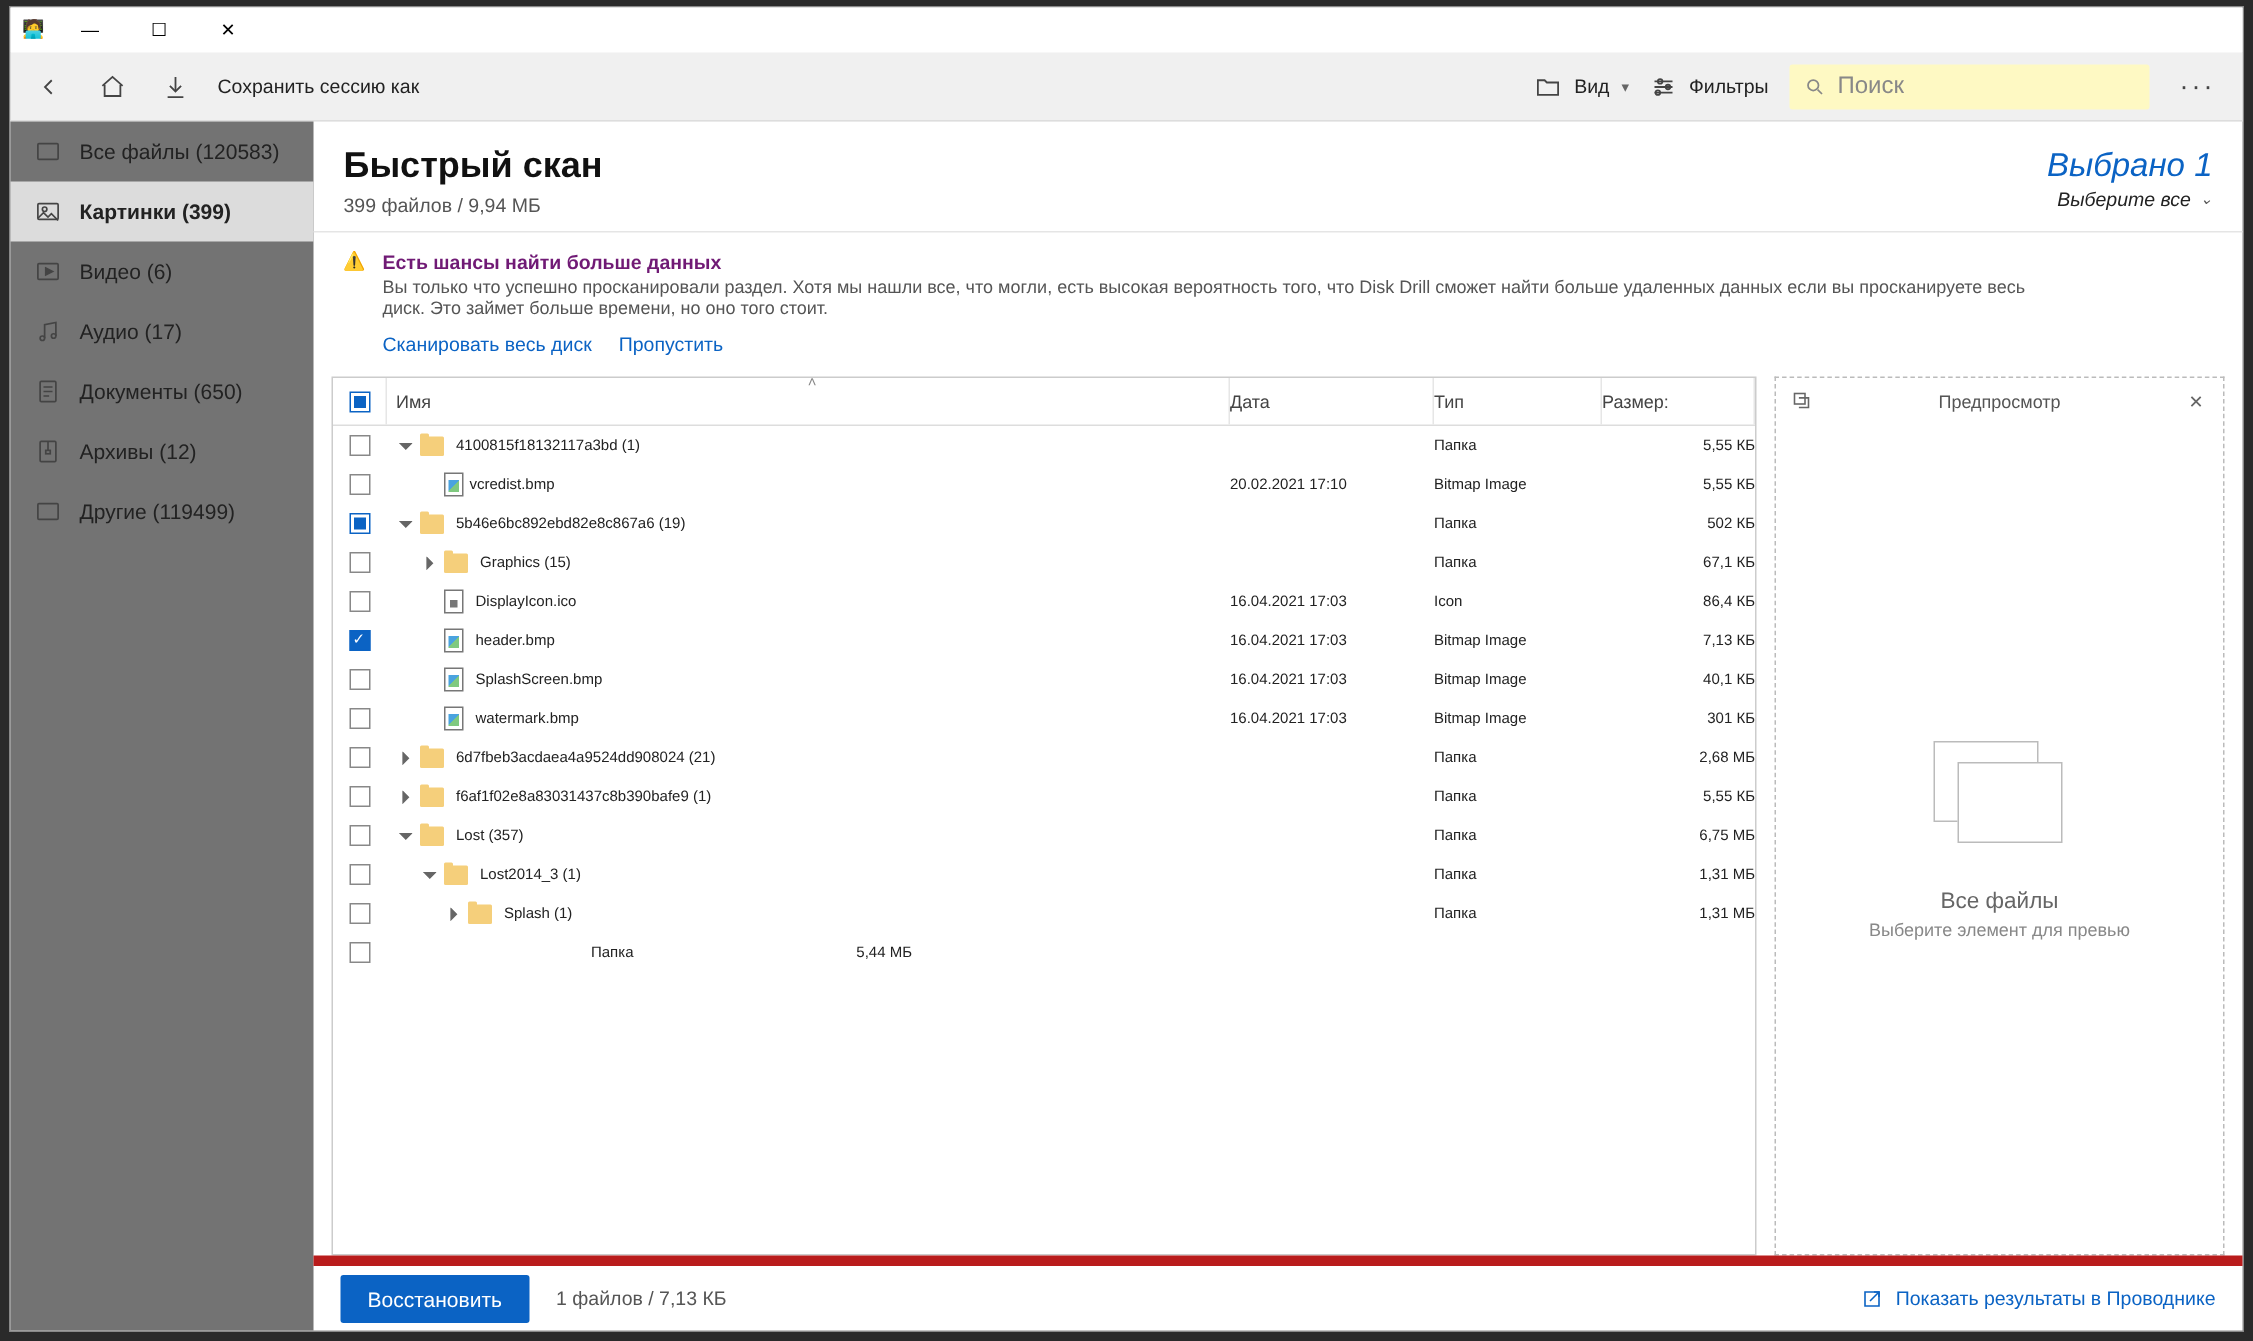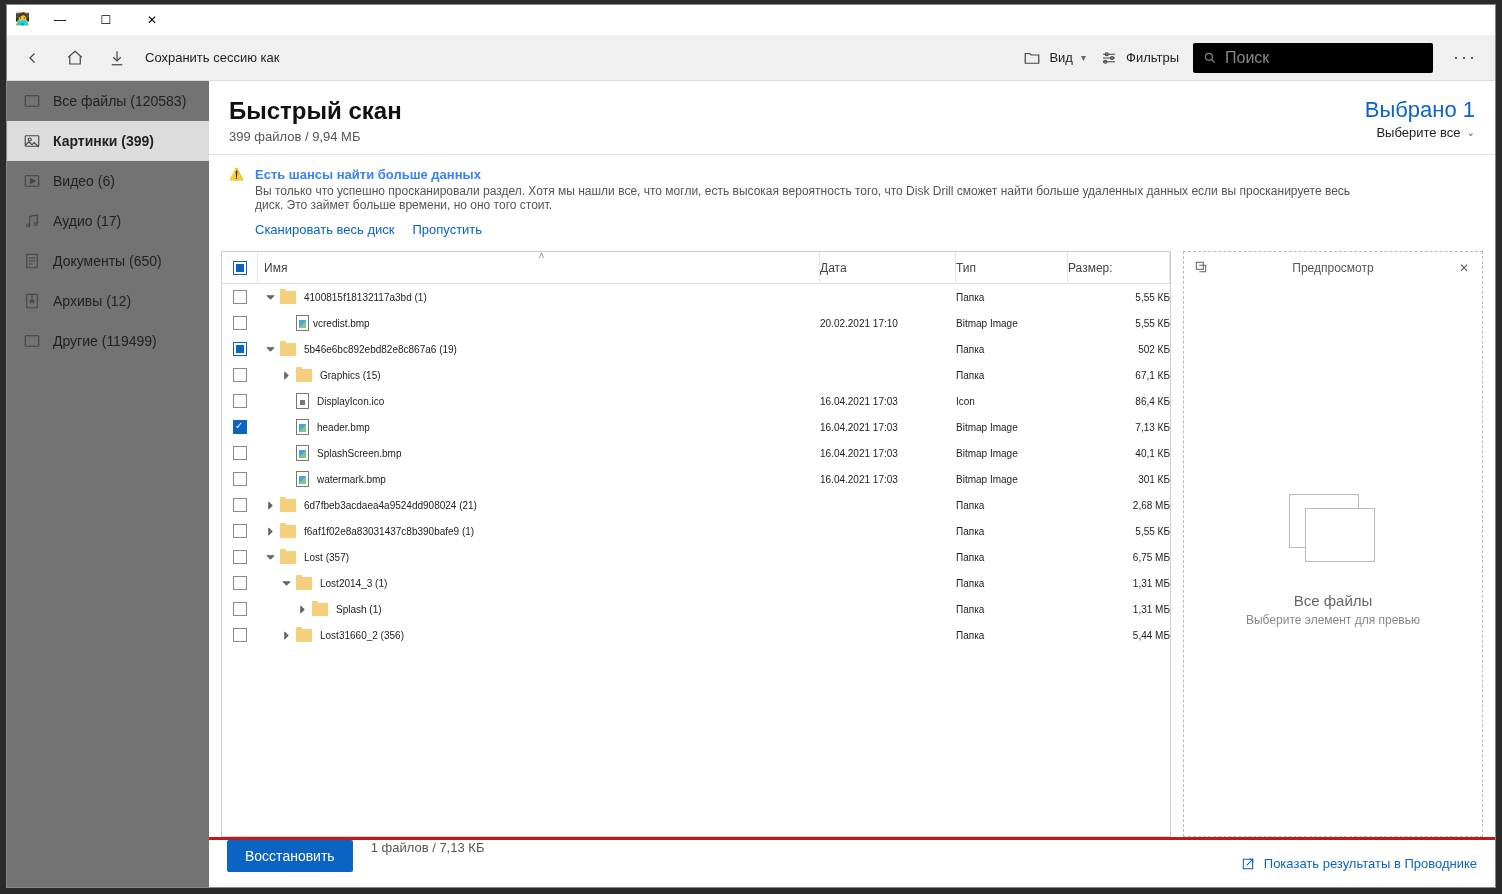--- a/index.html
+++ b/index.html
@@ -9,37 +9,37 @@
 .titlebar .appicon { width: 16px; height: 16px; margin-right: 6px; font-size: 12px; }
 .titlebar .title { font-size: 12px; color: #000; flex: 1; }
 .titlebar .winbtns { display: flex; }
 .titlebar .winbtn { width: 46px; height: 30px; display: flex; align-items: center; justify-content: center; font-size: 12px; cursor: default; }
 .toolbar { height: 46px; background: #f0f0f0; border-bottom: 1px solid #ddd; display: flex; align-items: center; padding: 0 12px; gap: 14px; }
 .tbtn { width: 28px; height: 28px; display: flex; align-items: center; justify-content: center; color: #444; }
 .tbtn svg { width: 18px; height: 18px; stroke: #444; fill: none; stroke-width: 1.6; }
 .toolbar .save-session { font-size: 13px; color: #222; }
 .toolbar .spacer { flex: 1; }
 .toolbar .tgroup { display: flex; align-items: center; gap: 8px; color: #222; font-size: 13px; }
-.toolbar .searchbox { width: 240px; height: 30px; background: #000000; border-radius: 2px; display: flex; align-items: center; padding: 0 10px; gap: 8px; color: #888; }
+.toolbar .searchbox { width: 240px; height: 30px; background: #fef9c3; border-radius: 2px; display: flex; align-items: center; padding: 0 10px; gap: 8px; color: #888; }
 .toolbar .more { font-size: 18px; letter-spacing: 2px; color: #444; padding: 0 6px; }
 .body { flex: 1; display: flex; min-height: 0; }
 .sidebar { width: 202px; background: #737373; display: flex; flex-direction: column; }
 .sidebar-item { height: 40px; display: flex; align-items: center; padding: 0 16px; gap: 12px; font-size: 14px; color: #222; cursor: default; }
 .sidebar-item.selected { background: #dcdcdc; font-weight: 600; }
 .sidebar-item svg { width: 18px; height: 18px; stroke: #444; fill: none; stroke-width: 1.5; }
 .main { flex: 1; display: flex; flex-direction: column; min-width: 0; }
 .header { padding: 16px 20px 10px 20px; display: flex; }
 .header .left .big { font-size: 24px; font-weight: 600; color: #111; }
 .header .left .sub { font-size: 13px; color: #555; margin-top: 4px; }
-.header .right { margin-left: auto; text-align: right; }
+.header .right { margin-left: auto; text-align: right; font-style: italic; }
 .header .right .sel { font-size: 22px; color: #0b63c4; }
 .header .right .selall { font-size: 13px; color: #222; display: flex; align-items: center; justify-content: flex-end; gap: 6px; margin-top: 2px; }
 .banner { border-top: 1px solid #e5e5e5; padding: 12px 20px 14px 20px; display: flex; gap: 10px; }
 .banner .warn { width: 16px; height: 16px; font-size: 12px; }
-.banner .msg .b { font-size: 13px; font-weight: 600; color: #3b82f6; }
+.banner .msg .b { font-size: 13px; font-weight: 600; color: #701a75; }
 .banner .msg .d { font-size: 12px; color: #555; margin-top: 2px; max-width: 1120px; }
 .banner .actions { margin-top: 10px; display: flex; gap: 18px; }
 .banner .actions span { font-size: 13px; color: #0b63c4; cursor: pointer; }
 .content { flex: 1; display: flex; padding: 0 12px 0 12px; gap: 12px; min-height: 0; }
 .grid { flex: 1; border: 1px solid #ccc; display: flex; flex-direction: column; min-height: 0; }
 .gridhead { height: 32px; display: flex; align-items: center; border-bottom: 1px solid #ddd; font-size: 12px; color: #444; background: #fff; }
 .colcb { width: 36px; display: flex; align-items: center; justify-content: center; }
 .colname { flex: 1; padding-left: 6px; position: relative; }
 .coldate { width: 136px; }
 .coltype { width: 112px; }
@@ -65,21 +65,21 @@
 .preview { width: 300px; border: 1px dashed #bbb; display: flex; flex-direction: column; }
 .preview .phead { height: 32px; display: flex; align-items: center; padding: 0 10px; font-size: 12px; color: #555; }
 .preview .phead .ptitle { flex: 1; text-align: center; }
 .preview .phead .picon { width: 16px; color: #666; }
 .preview .phead .pclose { width: 16px; text-align: center; color: #666; }
 .preview .pbody { flex: 1; display: flex; flex-direction: column; align-items: center; justify-content: center; color: #888; }
 .preview .pbody .stack { position: relative; width: 88px; height: 70px; margin-bottom: 28px; }
 .preview .pbody .stack div { position: absolute; width: 70px; height: 54px; border: 1px solid #bbb; background: #fff; }
 .preview .pbody .t1 { font-size: 15px; color: #666; }
 .preview .pbody .t2 { font-size: 12px; color: #888; margin-top: 4px; }
-.footer { height: 50px; border-top: 3px solid #b91c1c; display: flex; padding: 0 18px; gap: 18px; }
+.footer { height: 50px; border-top: 7px solid #b91c1c; display: flex; align-items: center; padding: 0 18px; gap: 18px; }
 .footer .recover { background: #0b63c4; color: #fff; border: none; height: 32px; padding: 0 18px; font-size: 14px; border-radius: 2px; cursor: pointer; }
 .footer .finfo { font-size: 13px; color: #555; }
 .footer .explorer { margin-left: auto; display: flex; align-items: center; gap: 8px; color: #0b63c4; font-size: 13px; cursor: pointer; }
 .footer .explorer svg { width: 16px; height: 16px; stroke: #0b63c4; fill: none; stroke-width: 1.6; }
 </style>
 </head>
 <body>
 
 <div class="window">
   <div class="titlebar">
@@ -431,29 +431,20 @@
                   <span class="foldericon"></span>
                   <span style="margin-left:4px">Splash (1)</span>
                 </div>
                 <div class="coldate"></div>
                 <div class="coltype">Папка</div>
                 <div class="colsize">1,31 МБ</div>
               </div>
               <div class="row">
                 <div class="colcb">
                   <span class="cb empty"></span>
-                </div>
-                <div class="colname" style="padding-left:22px">
-                  <span class="chev">
-                    <svg viewBox="0 0 10 10">
-                      <path d="M3 1l4 4-4 4z"></path>
-                    </svg>
-                  </span>
-                  <span class="foldericon"></span>
-                  <span style="margin-left:4px">Lost31660_2 (356)</span>
                 </div>
                 <div class="coldate"></div>
                 <div class="coltype">Папка</div>
                 <div class="colsize">5,44 МБ</div>
               </div>
             </div>
         </div>
 
         <div class="preview">
           <div class="phead">

